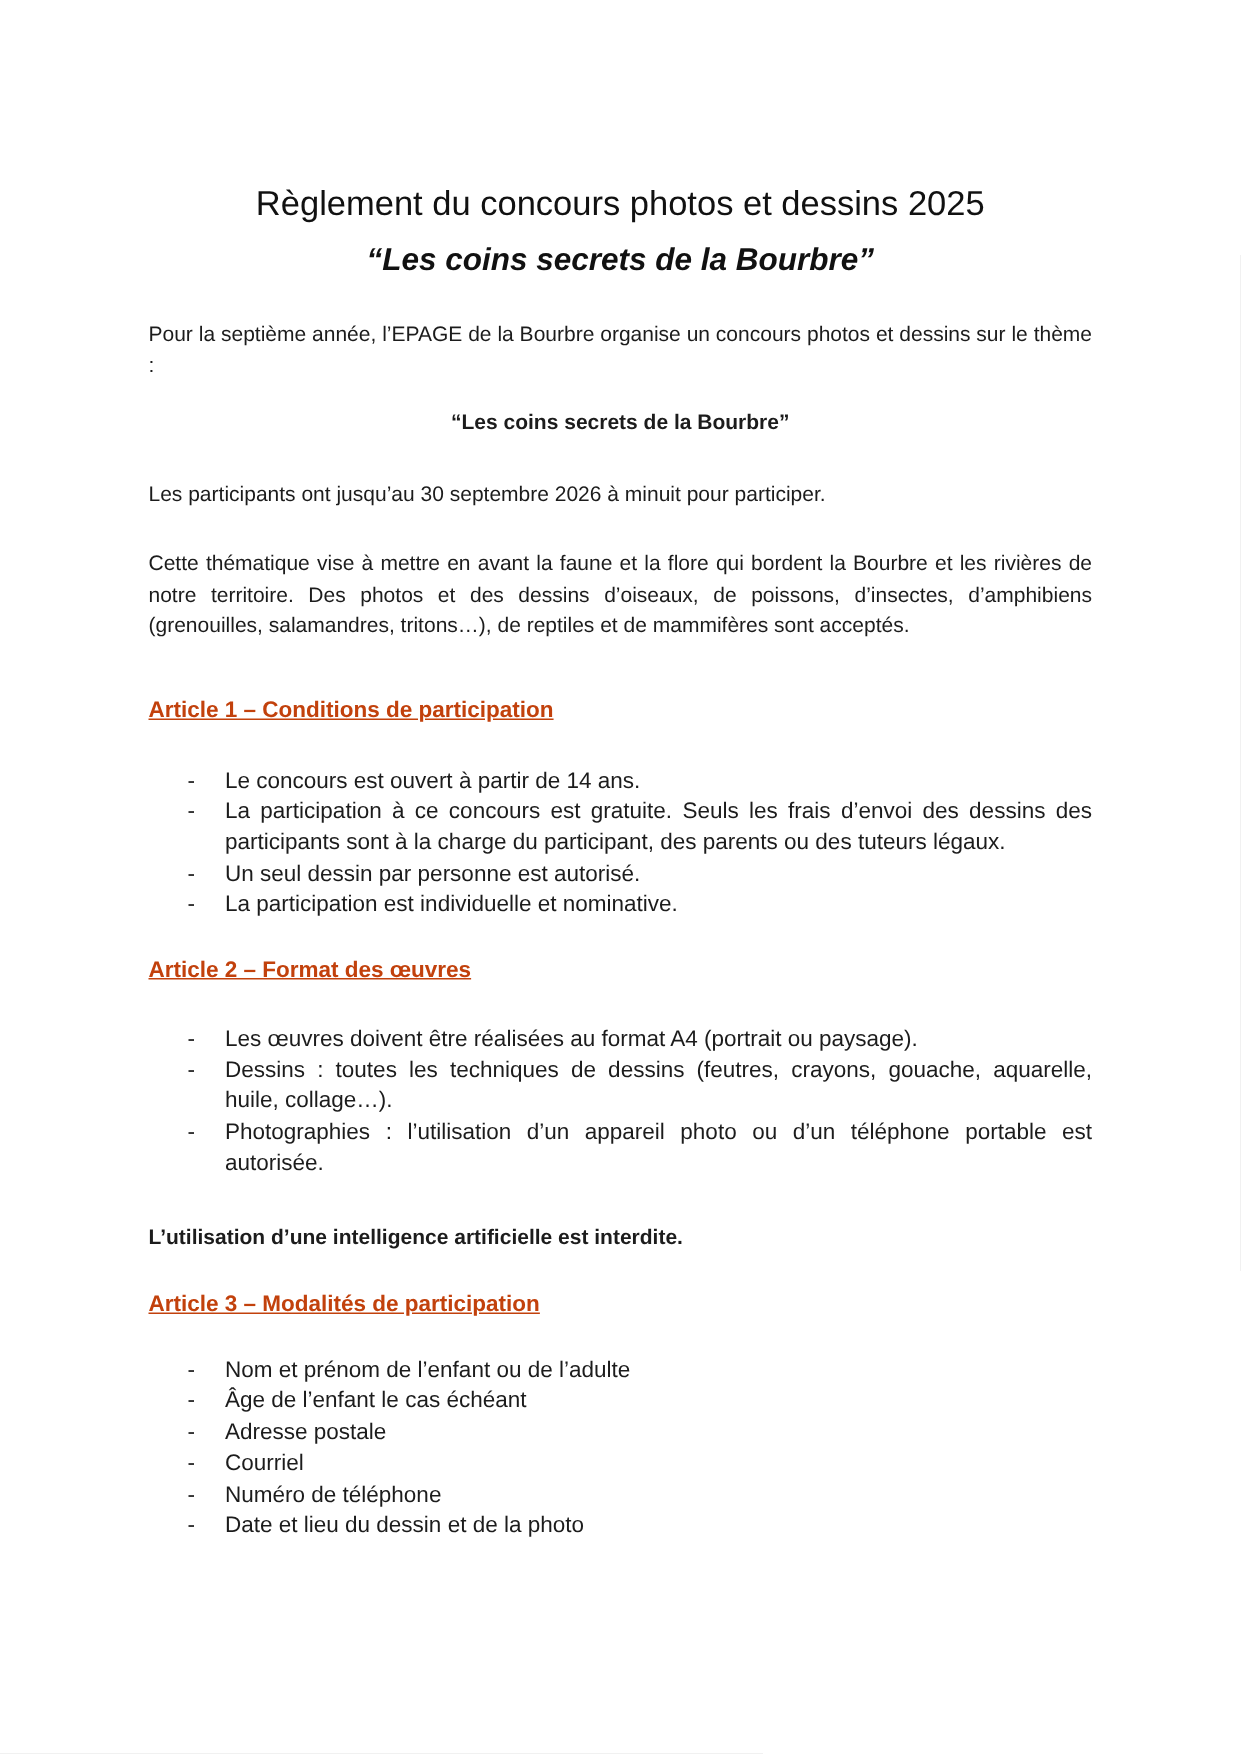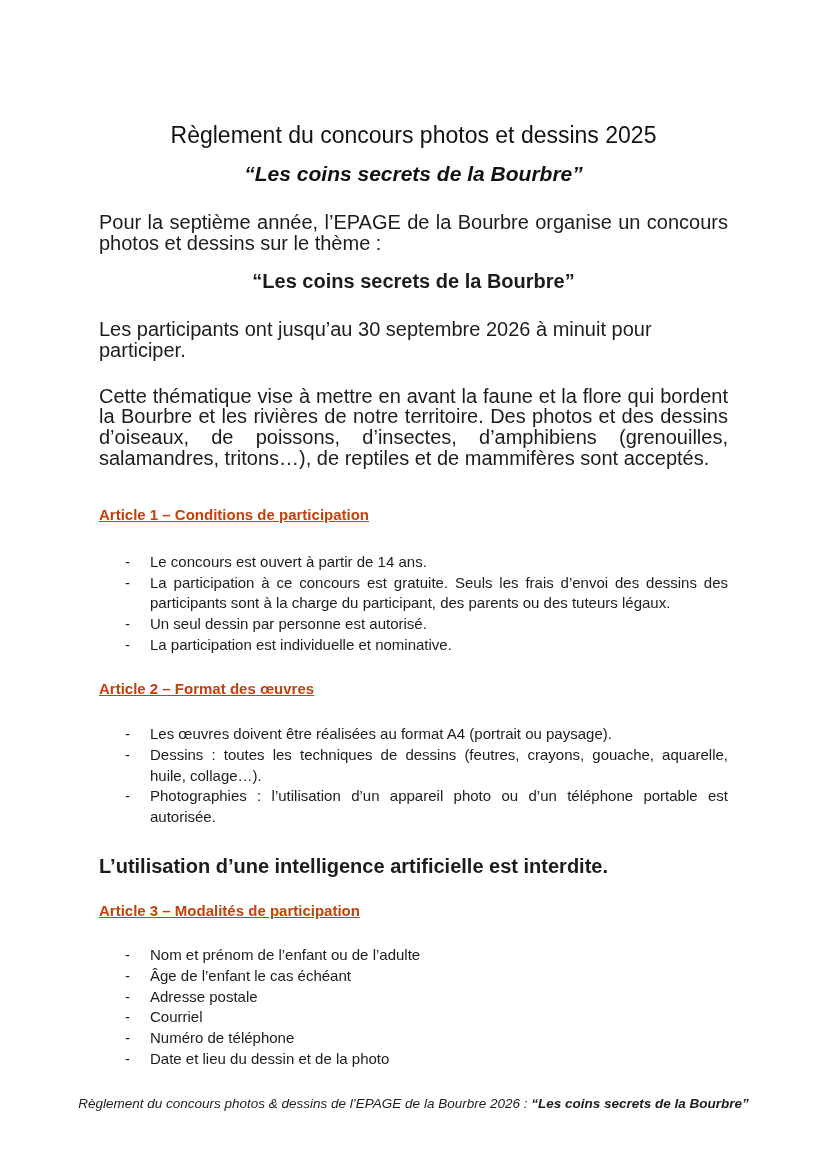--- a/index.html
+++ b/index.html
@@ -10,21 +10,21 @@
     background:#ffffff;
     font-family:"Liberation Sans","DejaVu Sans",sans-serif;
     color:#1c1c1c;
     box-sizing:border-box;
     padding:121px 99px 0 99px;
     overflow:hidden;
   }
   .logo{position:absolute;left:44px;top:16px;width:180px;height:88px;}
   .doc-title{margin:0;font-size:23px;line-height:28px;font-weight:400;text-align:center;color:#111;}
   .doc-subtitle{margin:12px 0 0 0;font-size:21px;line-height:26px;font-weight:700;font-style:italic;text-align:center;color:#111;}
-  .para{margin:0;font-size:20px;line-height:20.7px;}
+  .para{margin:0;font-size:14px;line-height:20.7px;}
   .p-intro{margin-top:25px;text-align:justify;}
   .theme-line{margin-top:18px;text-align:center;font-weight:700;}
   .deadline{margin-top:27px;}
   .desc{margin-top:25px;text-align:justify;}
   .article-heading{margin:0;font-size:15px;line-height:20.7px;font-weight:700;text-decoration:underline;color:#c2410c;}
   .h-a1{margin-top:37px;}
   .h-a2{margin-top:23px;}
   .h-a3{margin-top:25px;}
   .list{margin-top:26px;}
   .list-a2{margin-top:25px;}
@@ -114,17 +114,14 @@
     <div class="li">
       <span class="dash">-</span>
       <span class="li-text">Numéro de téléphone</span>
     </div>
     <div class="li">
       <span class="dash">-</span>
       <span class="li-text">Date et lieu du dessin et de la photo</span>
     </div>
   </div>
 
-  <div class="footer">
-    <span>Règlement du concours photos &amp; dessins de l’EPAGE de la Bourbre 2026 : </span><span class="bold">“Les coins secrets de la Bourbre”</span>
-  </div>
 
 </div>
 
 </body></html>

